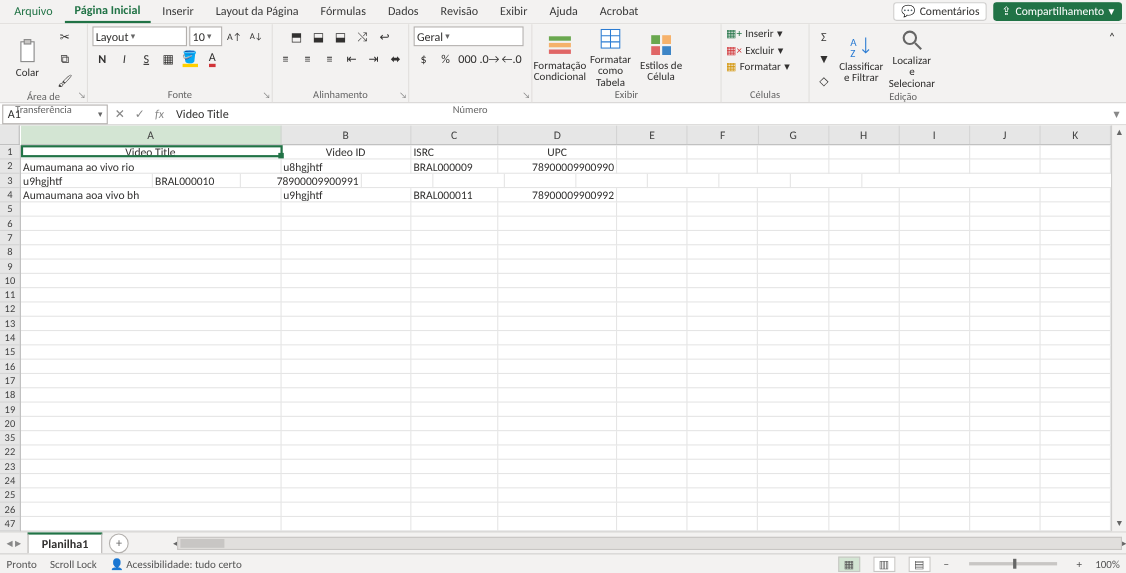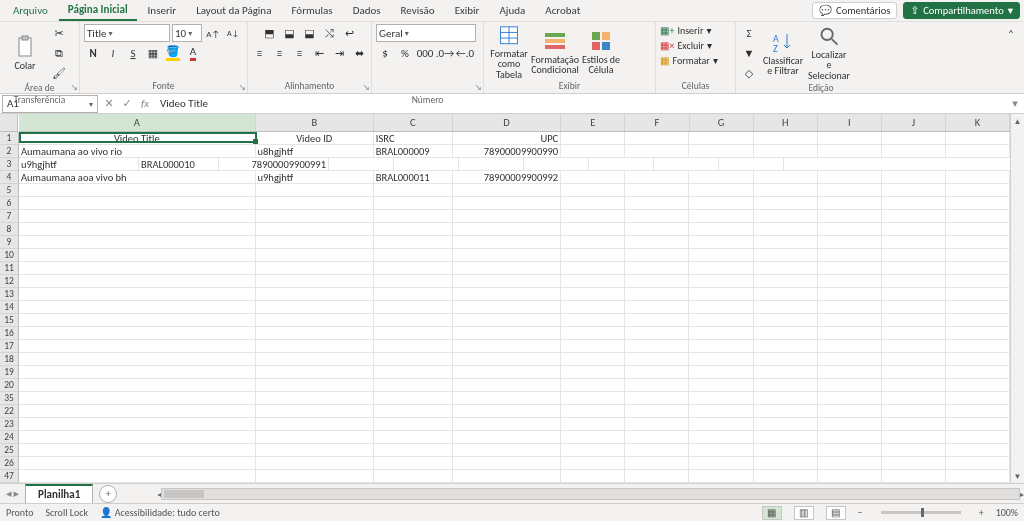--- a/index.html
+++ b/index.html
@@ -334,21 +334,21 @@
           </span>
       </div>
     </div>
     <div class="group-label">Área de Transferência</div>
   </div>
 
   <div class="group group-corner" style="width:168px;">
     <div class="group-body vstack" style="align-items:flex-start;">
       <div class="hstack">
         <div class="dropdown" style="width:86px;">
-          <span>Title</span>
+          <span>Layout</span>
             <span class="caret">▾</span>
         </div>
         <div class="dropdown" style="width:30px;">
           <span>10</span>
             <span class="caret">▾</span>
         </div>
         <span class="btn16">
             <span style="font-size:9px;">A↑</span>
           </span>
         <span class="btn16">
@@ -444,36 +444,36 @@
         <span class="btn16">
             <span>←.0</span>
           </span>
       </div>
     </div>
     <div class="group-label">Número</div>
   </div>
 
   <div class="group" style="width:172px;">
     <div class="group-body">
+      <div class="bigbtn">
+        <svg viewBox="0 0 24 24">
+            <rect x="2" y="4" width="20" height="4" fill="#6aa84f"></rect>
+            <rect x="2" y="10" width="20" height="4" fill="#f6b26b"></rect>
+            <rect x="2" y="16" width="20" height="4" fill="#e06666"></rect>
+          </svg>
+        <span>Formatação Condicional</span>
+      </div>
       <div class="bigbtn">
         <svg viewBox="0 0 24 24">
             <rect x="3" y="3" width="18" height="18" fill="#fff" stroke="#2b7cd3"></rect>
             <line x1="3" y1="9" x2="21" y2="9" stroke="#2b7cd3"></line>
             <line x1="3" y1="15" x2="21" y2="15" stroke="#2b7cd3"></line>
             <line x1="12" y1="3" x2="12" y2="21" stroke="#2b7cd3"></line>
           </svg>
         <span>Formatar como Tabela</span>
-      </div>
-      <div class="bigbtn">
-        <svg viewBox="0 0 24 24">
-            <rect x="2" y="4" width="20" height="4" fill="#6aa84f"></rect>
-            <rect x="2" y="10" width="20" height="4" fill="#f6b26b"></rect>
-            <rect x="2" y="16" width="20" height="4" fill="#e06666"></rect>
-          </svg>
-        <span>Formatação Condicional</span>
       </div>
       <div class="bigbtn">
         <svg viewBox="0 0 24 24">
             <rect x="3" y="3" width="8" height="8" fill="#6aa84f"></rect>
             <rect x="13" y="3" width="8" height="8" fill="#f6b26b"></rect>
             <rect x="3" y="13" width="8" height="8" fill="#e06666"></rect>
             <rect x="13" y="13" width="8" height="8" fill="#3d85c6"></rect>
           </svg>
         <span>Estilos de Célula</span>
       </div>
@@ -605,21 +605,21 @@
         <div class="ch" style="width: 65px;">H</div>
         <div class="ch" style="width: 65px;">I</div>
         <div class="ch" style="width: 65px;">J</div>
         <div class="ch" style="width: 65px;">K</div>
       </div>
     <div class="cells" id="cells" style="top:18px;">
         <div class="row">
           <div class="cell bold" style="width: 240px;">Video Title</div>
           <div class="cell bold" style="width: 120px;">Video ID</div>
           <div class="cell bold" style="width: 80px; text-align: left;">ISRC</div>
-          <div class="cell bold" style="width: 110px; text-align: right;">UPC</div>
+          <div class="cell bold" style="width: 110px; text-align: center;">UPC</div>
           <div class="cell" style="width: 65px;"></div>
           <div class="cell" style="width: 65px;"></div>
           <div class="cell" style="width: 65px;"></div>
           <div class="cell" style="width: 65px;"></div>
           <div class="cell" style="width: 65px;"></div>
           <div class="cell" style="width: 65px;"></div>
           <div class="cell" style="width: 65px;"></div>
         </div>
         <div class="row">
           <div class="cell" style="width: 240px;">Aumaumana ao vivo rio</div>

